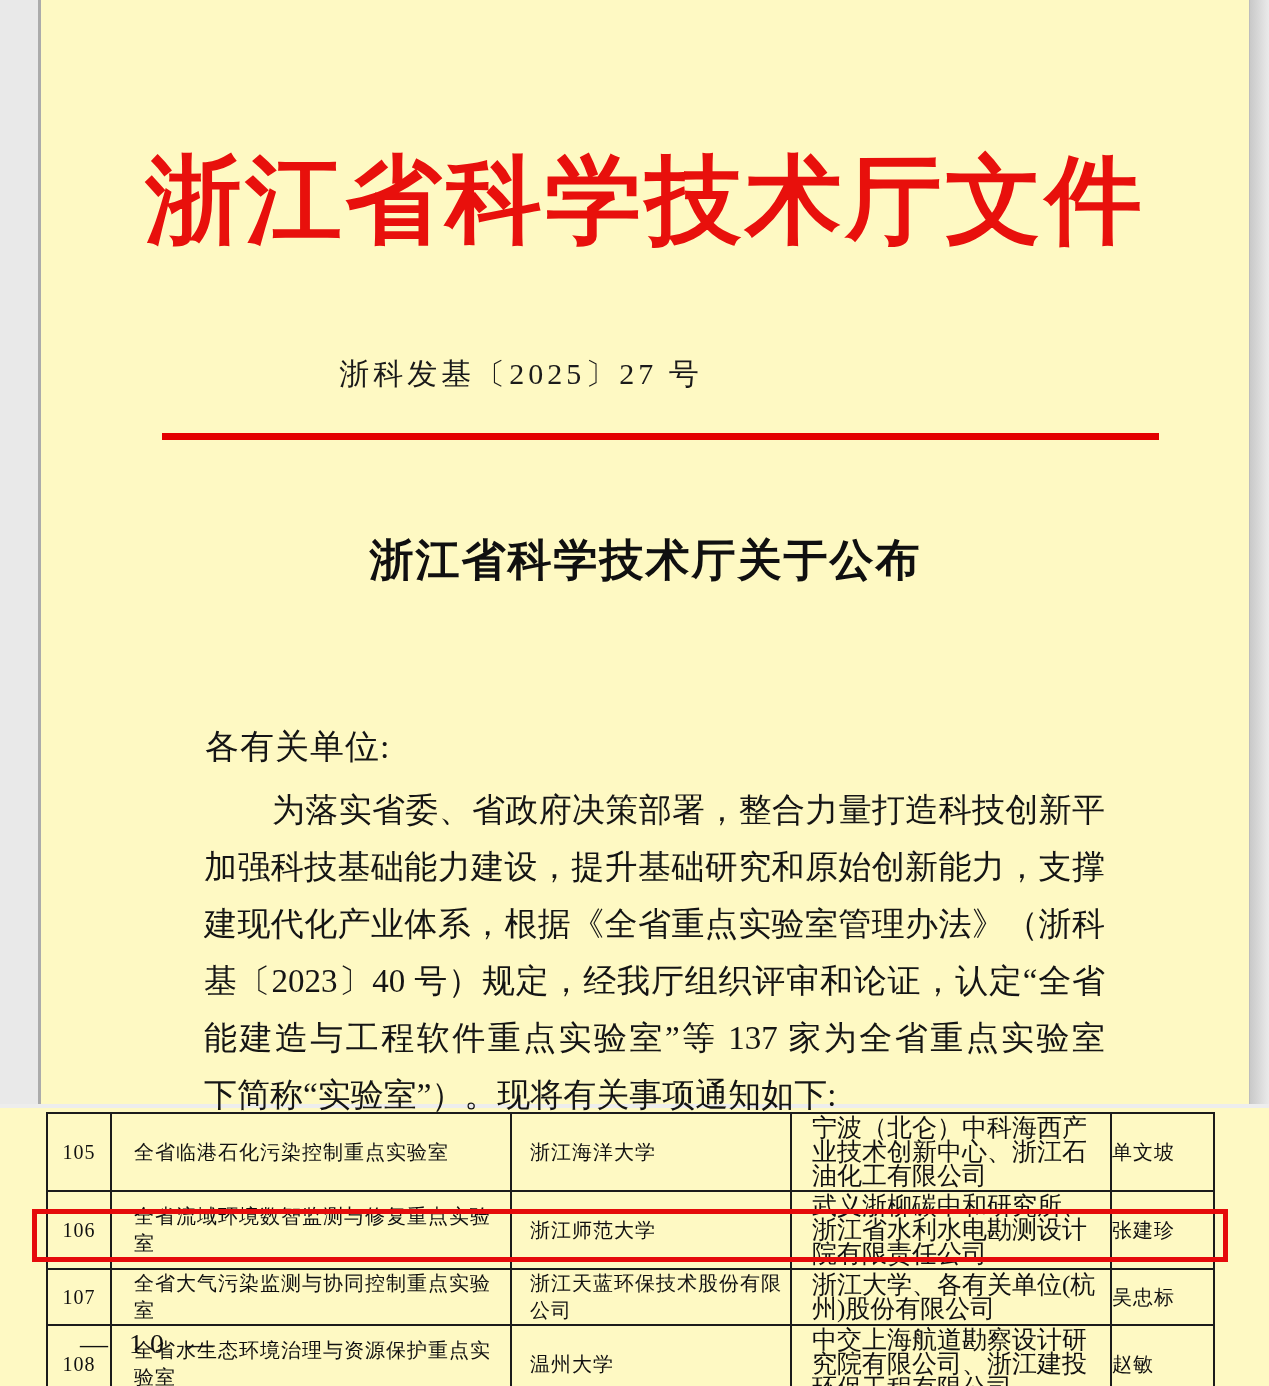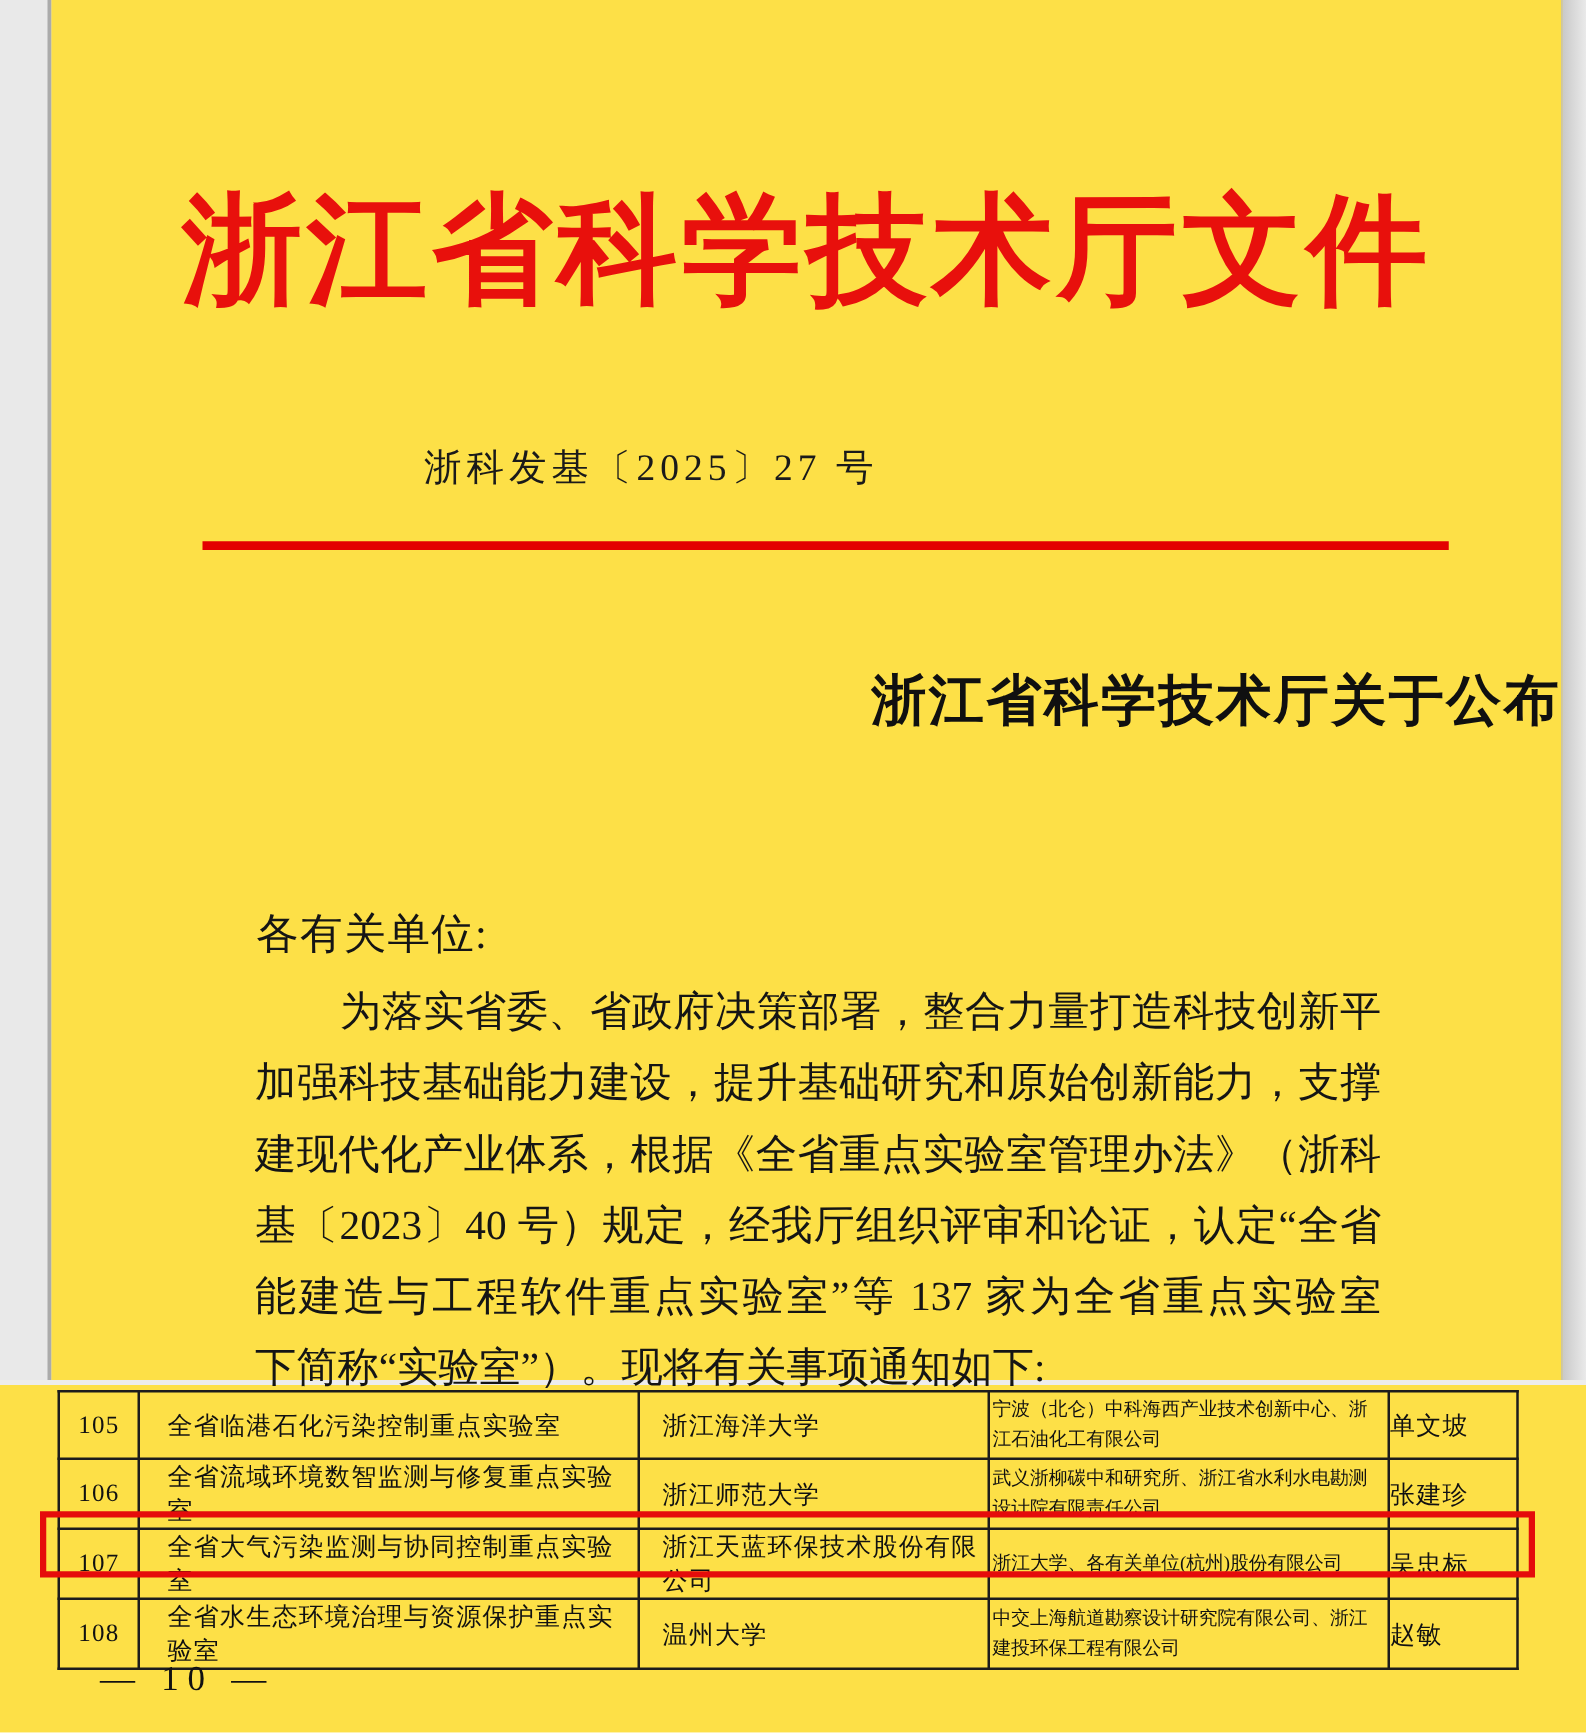--- a/index.html
+++ b/index.html
@@ -1,19 +1,19 @@
 <!DOCTYPE html>
 <html><head>
 <meta charset="utf-8">
 <style>
   html,body{margin:0;padding:0;background:#ffffff;}
   .stage{
     position:relative;
     width:1269px;height:1386px;
-    background:#fde047;
+    background:#fef9c3;
     overflow:hidden;
     font-family:"Liberation Serif","DejaVu Serif",serif;
     color:#1c1c1c;
   }
   
   .edge-left{
     position:absolute;left:0;top:0;width:38px;height:1106px;
     background:#e9e9e9;border-right:3px solid #ababab;
   }
   .edge-right{
@@ -37,21 +37,21 @@
     position:absolute;left:42px;top:354px;width:958px;
     text-align:center;
     font-size:30px;letter-spacing:4px;color:#1a1a1a;
   }
   .red-rule{
     position:absolute;left:162px;top:433px;width:997px;height:7px;
     background:#e30000;
   }
   .notice-heading{
     position:absolute;left:42px;top:524px;width:1207px;
-    text-align:right;font-weight:700;color:#101010;
+    text-align:center;font-weight:700;color:#101010;
     font-size:44px;line-height:73px;letter-spacing:2px;
   }
   .salutation{
     position:absolute;left:205px;top:724px;
     font-size:34px;color:#151515;letter-spacing:1px;
   }
   .body-par{
     position:absolute;left:204px;top:782px;width:901px;
     font-size:33px;color:#151515;
   }
@@ -80,21 +80,21 @@
     overflow:hidden;
   }
   .results-table tbody tr:nth-child(1){height:49px;}
   .results-table tbody tr:nth-child(2){height:50px;}
   .results-table tbody tr:nth-child(3){height:50px;}
   .results-table tbody tr:nth-child(4){height:54px;}
   .results-table td.no{text-align:center;letter-spacing:1px;}
   .results-table td.lab{padding-left:22px;letter-spacing:1px;}
   .results-table td.inst{padding-left:18px;letter-spacing:1px;margin-left:27px;}
   .results-table td.partners{
-    font-size:15px;line-height:24px;padding:2px 6px 2px 2px;
+    font-size:25px;line-height:24px;padding:2px 6px 2px 20px;
   }
   .results-table td.director{text-align:left;letter-spacing:1px;}
   .highlight-box{
     position:absolute;left:32px;top:1209px;width:1186px;height:43px;
     border:5px solid #e50b0b;background:transparent;
   }
   .page-number{
     position:absolute;left:80px;top:1328px;
     font-size:28px;color:#111;letter-spacing:7px;white-space:nowrap;
   }

